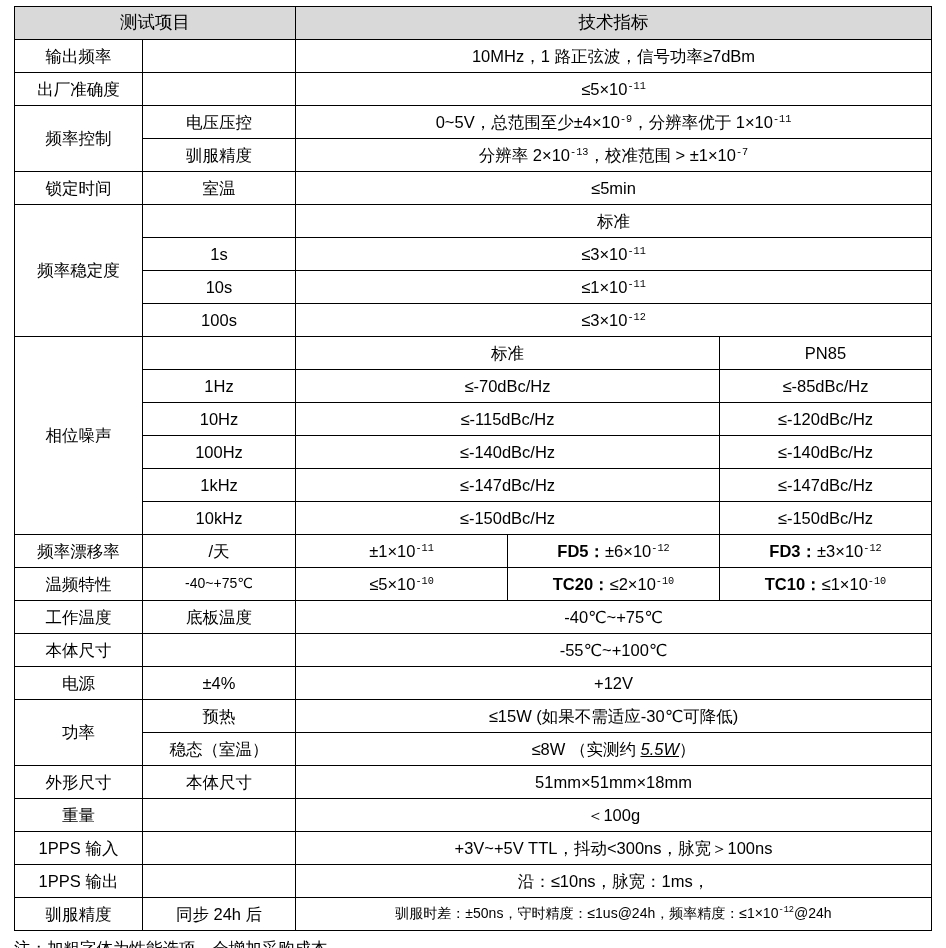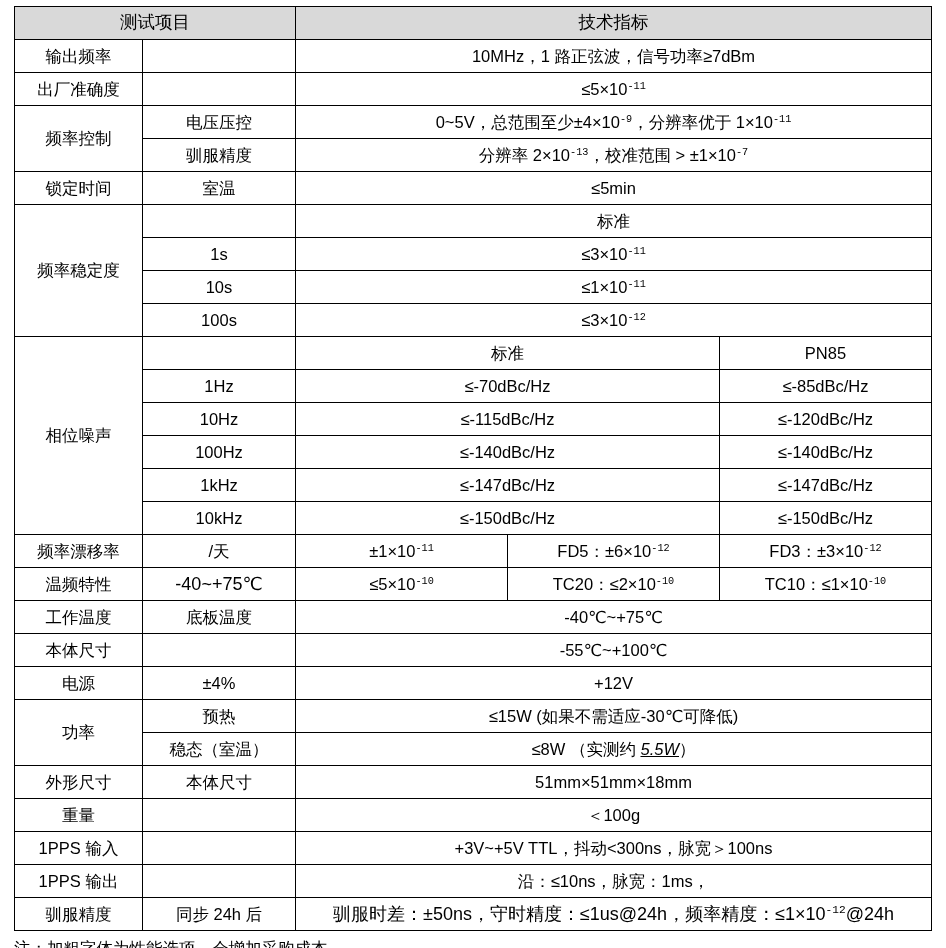--- a/index.html
+++ b/index.html
@@ -39,36 +39,36 @@
     overflow: visible;
   }
   .hdr {
     background: #d9d9d9;
     font-weight: bold;
     height: 36px;
     font-size: 17.5px;
   }
   .col-a { width: 128px; }
   .col-b { width: 153px; }
-  .bold { font-weight: normal; }
+  .bold { font-weight: bold; }
   .ital { font-style: italic; text-decoration: underline; }
   sup {
     font-size: 0.62em;
     vertical-align: super;
     line-height: 0;
     font-weight: inherit;
     font-family: Liberation Mono, monospace;
   }
   .note {
     margin-top: 7px;
     font-size: 16.5px;
     text-align: left;
     white-space: nowrap;
   }
-  .small-ct { font-size: 18px; }
+  .small-ct { font-size: 14px; }
 </style>
 </head>
 <body>
 
 <div class="page">
 
   <table class="spec">
     <colgroup>
       <col class="col-a">
       <col class="col-b">

